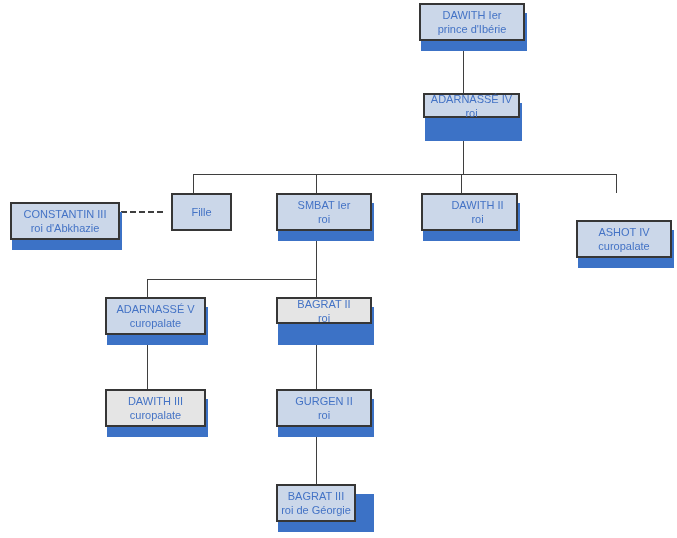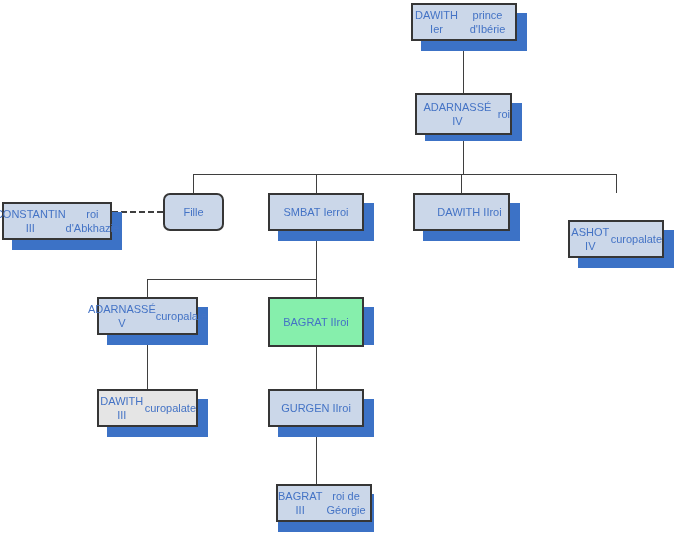--- a/index.html
+++ b/index.html
@@ -16,26 +16,26 @@
     overflow: hidden;
   }
   .node-wrap { position: absolute; }
   .node-shadow {
     position: absolute;
     left: 10px;
     top: 10px;
   }
   .node-box {
     position: absolute;
-    left: 0;
+    left: 8px;
     top: 0;
     border: 2px solid #363636;
     box-sizing: border-box;
     display: flex;
-    flex-direction: row;
+    flex-direction: column;
     align-items: center;
     justify-content: center;
     text-align: center;
     font-size: 11px;
     line-height: 14px;
   }
   .edge { position: absolute; }
   .edge.h-solid { height: 1px; }
   .edge.v-solid { width: 1px; }
   .edge.h-dashed {
@@ -68,34 +68,34 @@
   <div id="nodes-layer">
       <div class="node-wrap" style="left: 411px; top: 3px; width: 106px; height: 38px;">
         <div class="node-shadow" style="width: 106px; height: 38px; background: rgb(60, 114, 198);"></div>
         <div class="node-box" style="width: 106px; height: 38px; background: rgb(203, 215, 233); border-color: rgb(54, 54, 54); color: rgb(68, 115, 197);">
           <div>DAWITH Ier</div>
           <div>prince d'Ibérie</div>
         </div>
       </div>
       <div class="node-wrap" style="left: 415px; top: 93px; width: 97px; height: 38px;">
         <div class="node-shadow" style="width: 97px; height: 38px; background: rgb(60, 114, 198);"></div>
-        <div class="node-box" style="width: 97px; height: 42px; background: rgb(203, 215, 233); border-color: rgb(54, 54, 54); color: rgb(68, 115, 197); justify-content: space-between;">
+        <div class="node-box" style="width: 97px; height: 25px; background: rgb(203, 215, 233); border-color: rgb(54, 54, 54); color: rgb(68, 115, 197);">
           <div>ADARNASSÉ IV</div>
           <div>roi</div>
         </div>
       </div>
       <div class="node-wrap" style="left: 2px; top: 193px; width: 110px; height: 38px; margin-top: 9px;">
         <div class="node-shadow" style="width: 110px; height: 38px; background: rgb(60, 114, 198);"></div>
         <div class="node-box" style="width: 110px; height: 38px; background: rgb(203, 215, 233); border-color: rgb(54, 54, 54); color: rgb(68, 115, 197);">
           <div>CONSTANTIN III</div>
           <div>roi d'Abkhazie</div>
         </div>
       </div>
       <div class="node-wrap" style="left: 163px; top: 193px; width: 61px; height: 38px;">
-        <div class="node-box" style="width: 61px; height: 38px; background: rgb(203, 215, 233); border-color: rgb(54, 54, 54); color: rgb(68, 115, 197); border-radius: 7px;">
+        <div class="node-box" style="width: 61px; height: 38px; background: rgb(203, 215, 233); border-color: rgb(54, 54, 54); color: rgb(68, 115, 197);">
           <div>Fille</div>
         </div>
       </div>
       <div class="node-wrap" style="left: 268px; top: 193px; width: 96px; height: 38px;">
         <div class="node-shadow" style="width: 96px; height: 38px; background: rgb(60, 114, 198);"></div>
         <div class="node-box" style="width: 96px; height: 38px; background: rgb(203, 215, 233); border-color: rgb(54, 54, 54); color: rgb(68, 115, 197);">
           <div>SMBAT Ier</div>
           <div>roi</div>
         </div>
       </div>
@@ -115,40 +115,40 @@
       </div>
       <div class="node-wrap" style="left: 97px; top: 297px; width: 101px; height: 38px;">
         <div class="node-shadow" style="width: 101px; height: 38px; background: rgb(60, 114, 198);"></div>
         <div class="node-box" style="width: 101px; height: 38px; background: rgb(203, 215, 233); border-color: rgb(54, 54, 54); color: rgb(68, 115, 197); align-items: center;">
           <div>ADARNASSÉ V</div>
           <div>curopalate</div>
         </div>
       </div>
       <div class="node-wrap" style="left: 268px; top: 297px; width: 96px; height: 38px;">
         <div class="node-shadow" style="width: 96px; height: 38px; background: rgb(60, 114, 198);"></div>
-        <div class="node-box" style="width: 96px; height: 50px; background: #86efac; border-color: rgb(54, 54, 54); color: rgb(68, 115, 197);">
+        <div class="node-box" style="width: 96px; height: 27px; background: #e5e5e5; border-color: rgb(54, 54, 54); color: rgb(68, 115, 197);">
           <div>BAGRAT II</div>
           <div>roi</div>
         </div>
       </div>
       <div class="node-wrap" style="left: 97px; top: 389px; width: 101px; height: 38px;">
         <div class="node-shadow" style="width: 101px; height: 38px; background: rgb(60, 114, 198);"></div>
         <div class="node-box" style="width: 101px; height: 38px; background: #e5e5e5; border-color: rgb(54, 54, 54); color: rgb(68, 115, 197);">
           <div>DAWITH III</div>
           <div>curopalate</div>
         </div>
       </div>
       <div class="node-wrap" style="left: 268px; top: 389px; width: 96px; height: 38px; padding-left: 41px;">
         <div class="node-shadow" style="width: 96px; height: 38px; background: rgb(60, 114, 198);"></div>
         <div class="node-box" style="width: 96px; height: 38px; background: rgb(203, 215, 233); border-color: rgb(54, 54, 54); color: rgb(68, 115, 197);">
           <div>GURGEN II</div>
           <div>roi</div>
         </div>
       </div>
       <div class="node-wrap" style="left: 268px; top: 484px; width: 96px; height: 38px;">
         <div class="node-shadow" style="width: 96px; height: 38px; background: rgb(60, 114, 198);"></div>
-        <div class="node-box" style="width: 96px; height: 38px; background: rgb(203, 215, 233); border-color: rgb(54, 54, 54); color: rgb(68, 115, 197); margin-left: 8px;">
+        <div class="node-box" style="width: 80px; height: 38px; background: rgb(203, 215, 233); border-color: rgb(54, 54, 54); color: rgb(68, 115, 197);">
           <div>BAGRAT III</div>
           <div>roi de Géorgie</div>
         </div>
       </div>
     </div>
 </div>
 
 </body></html>

